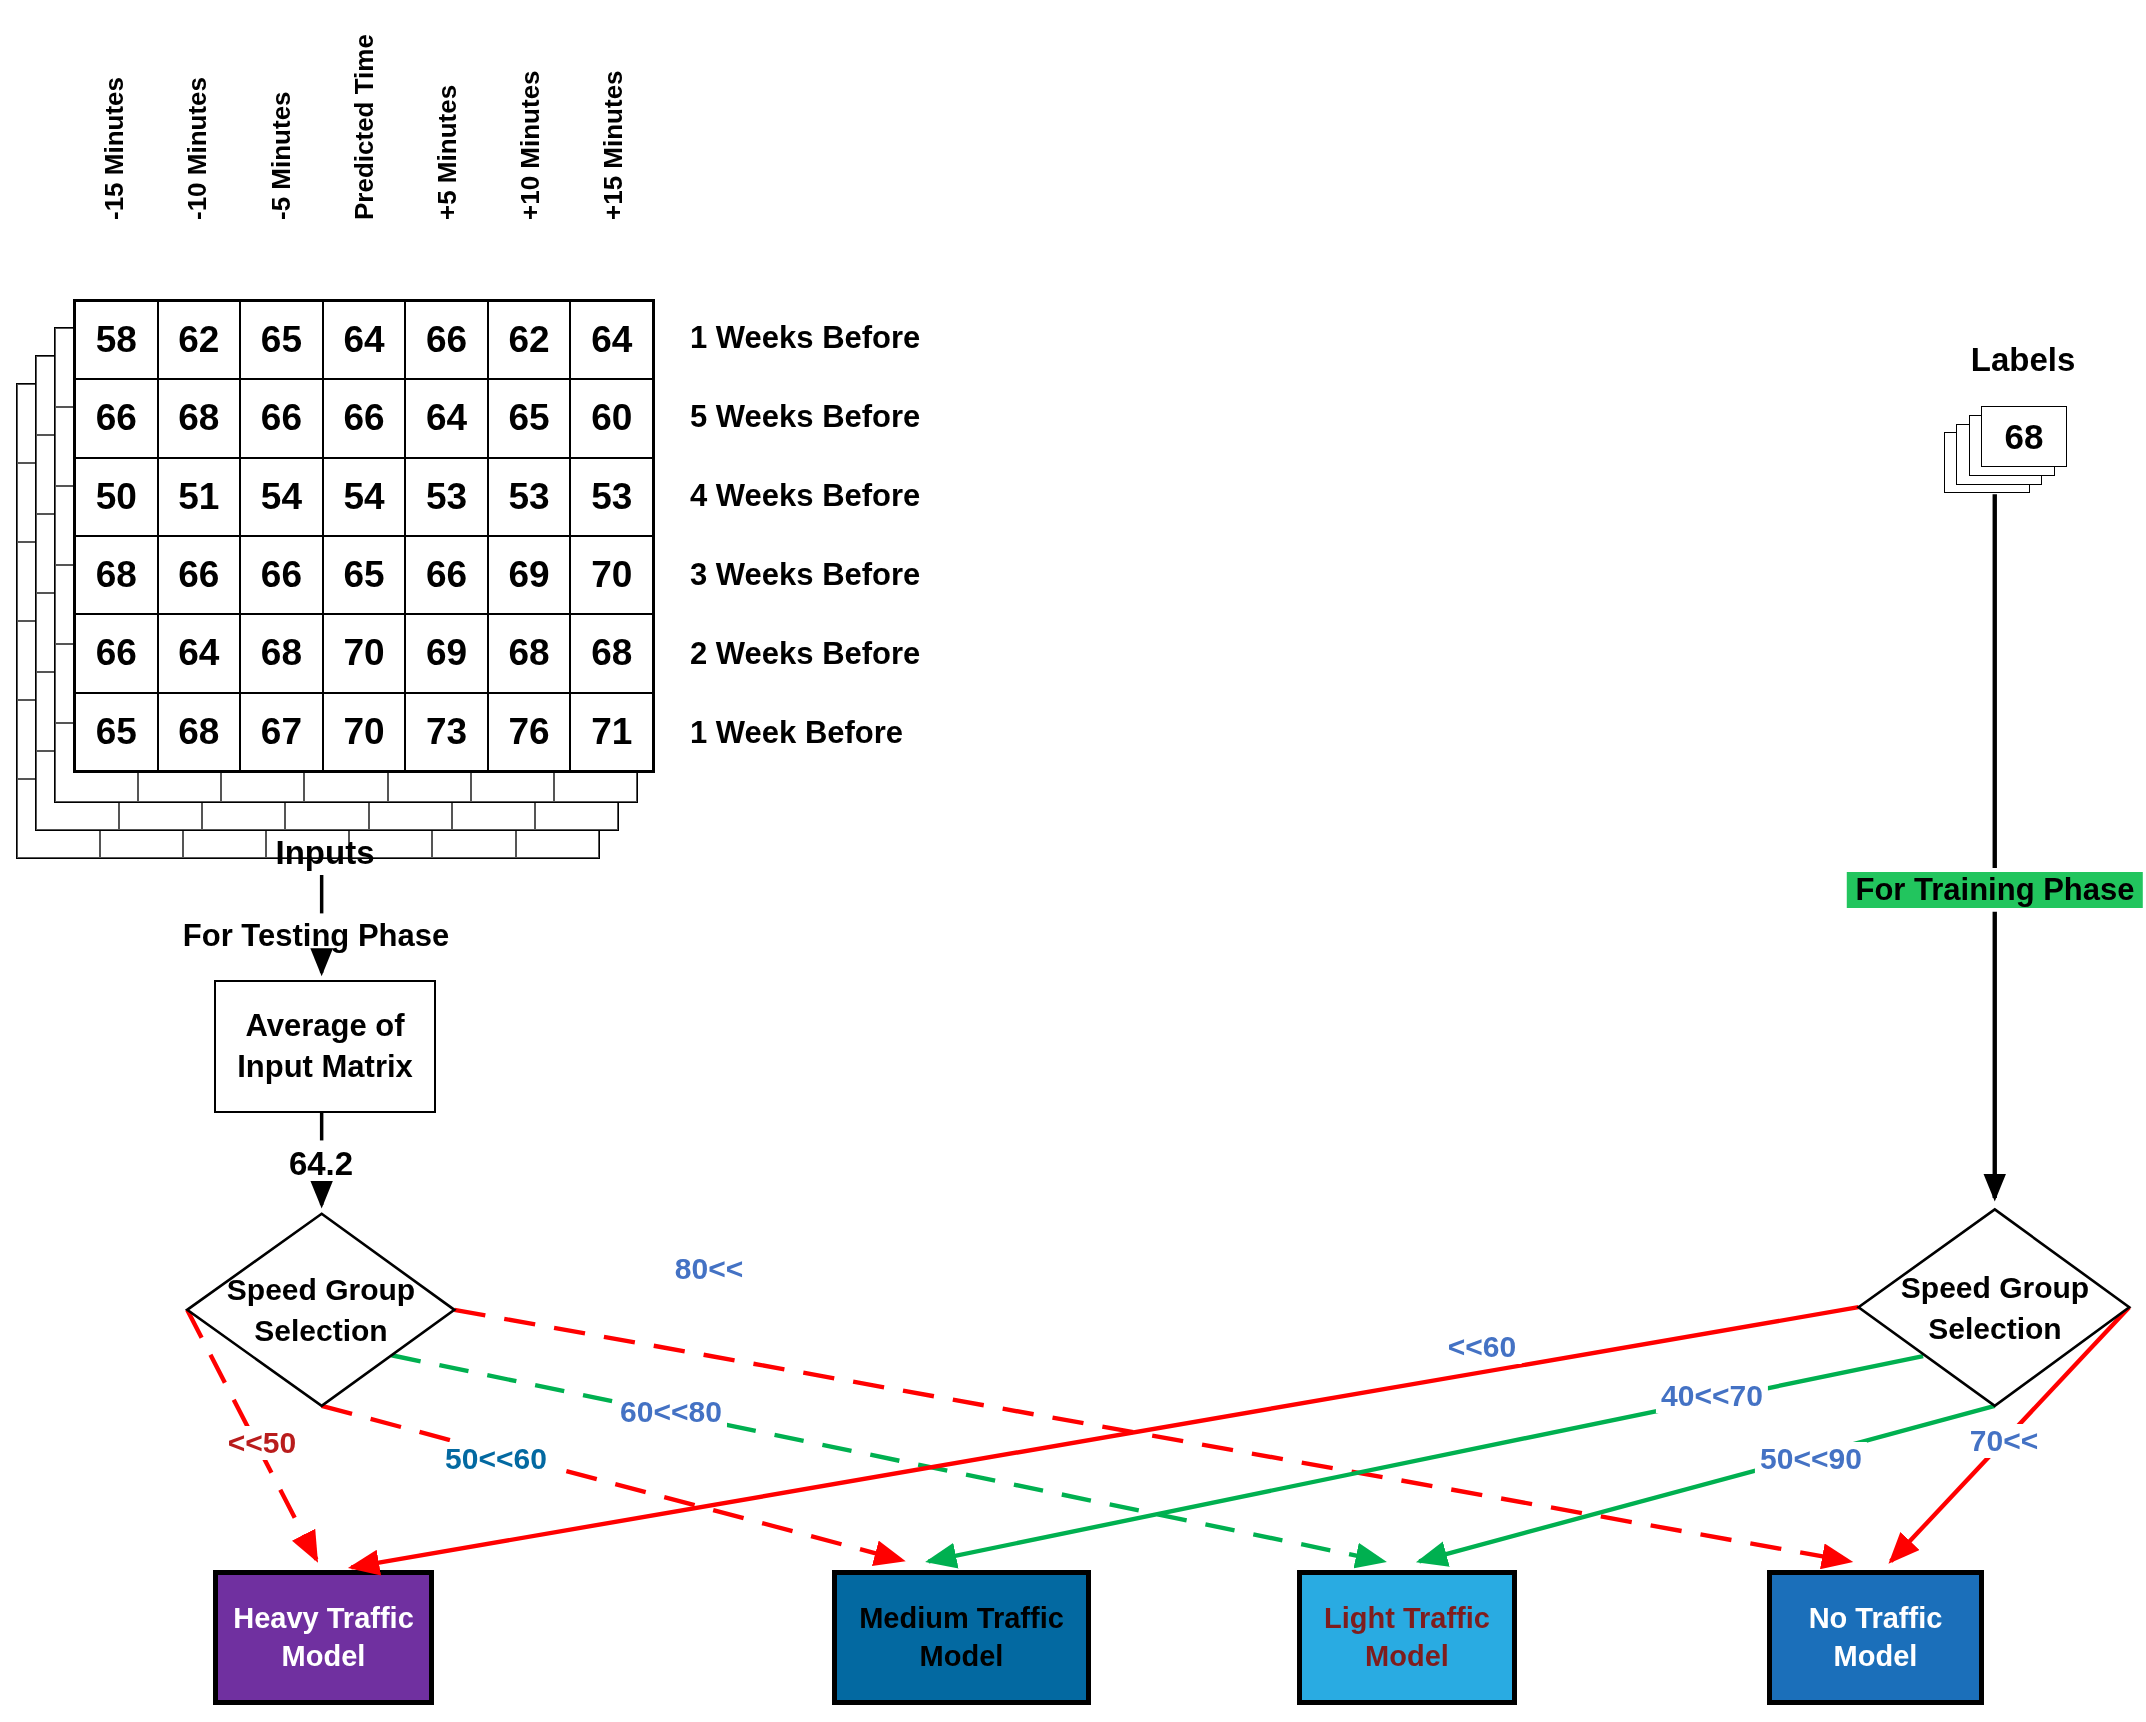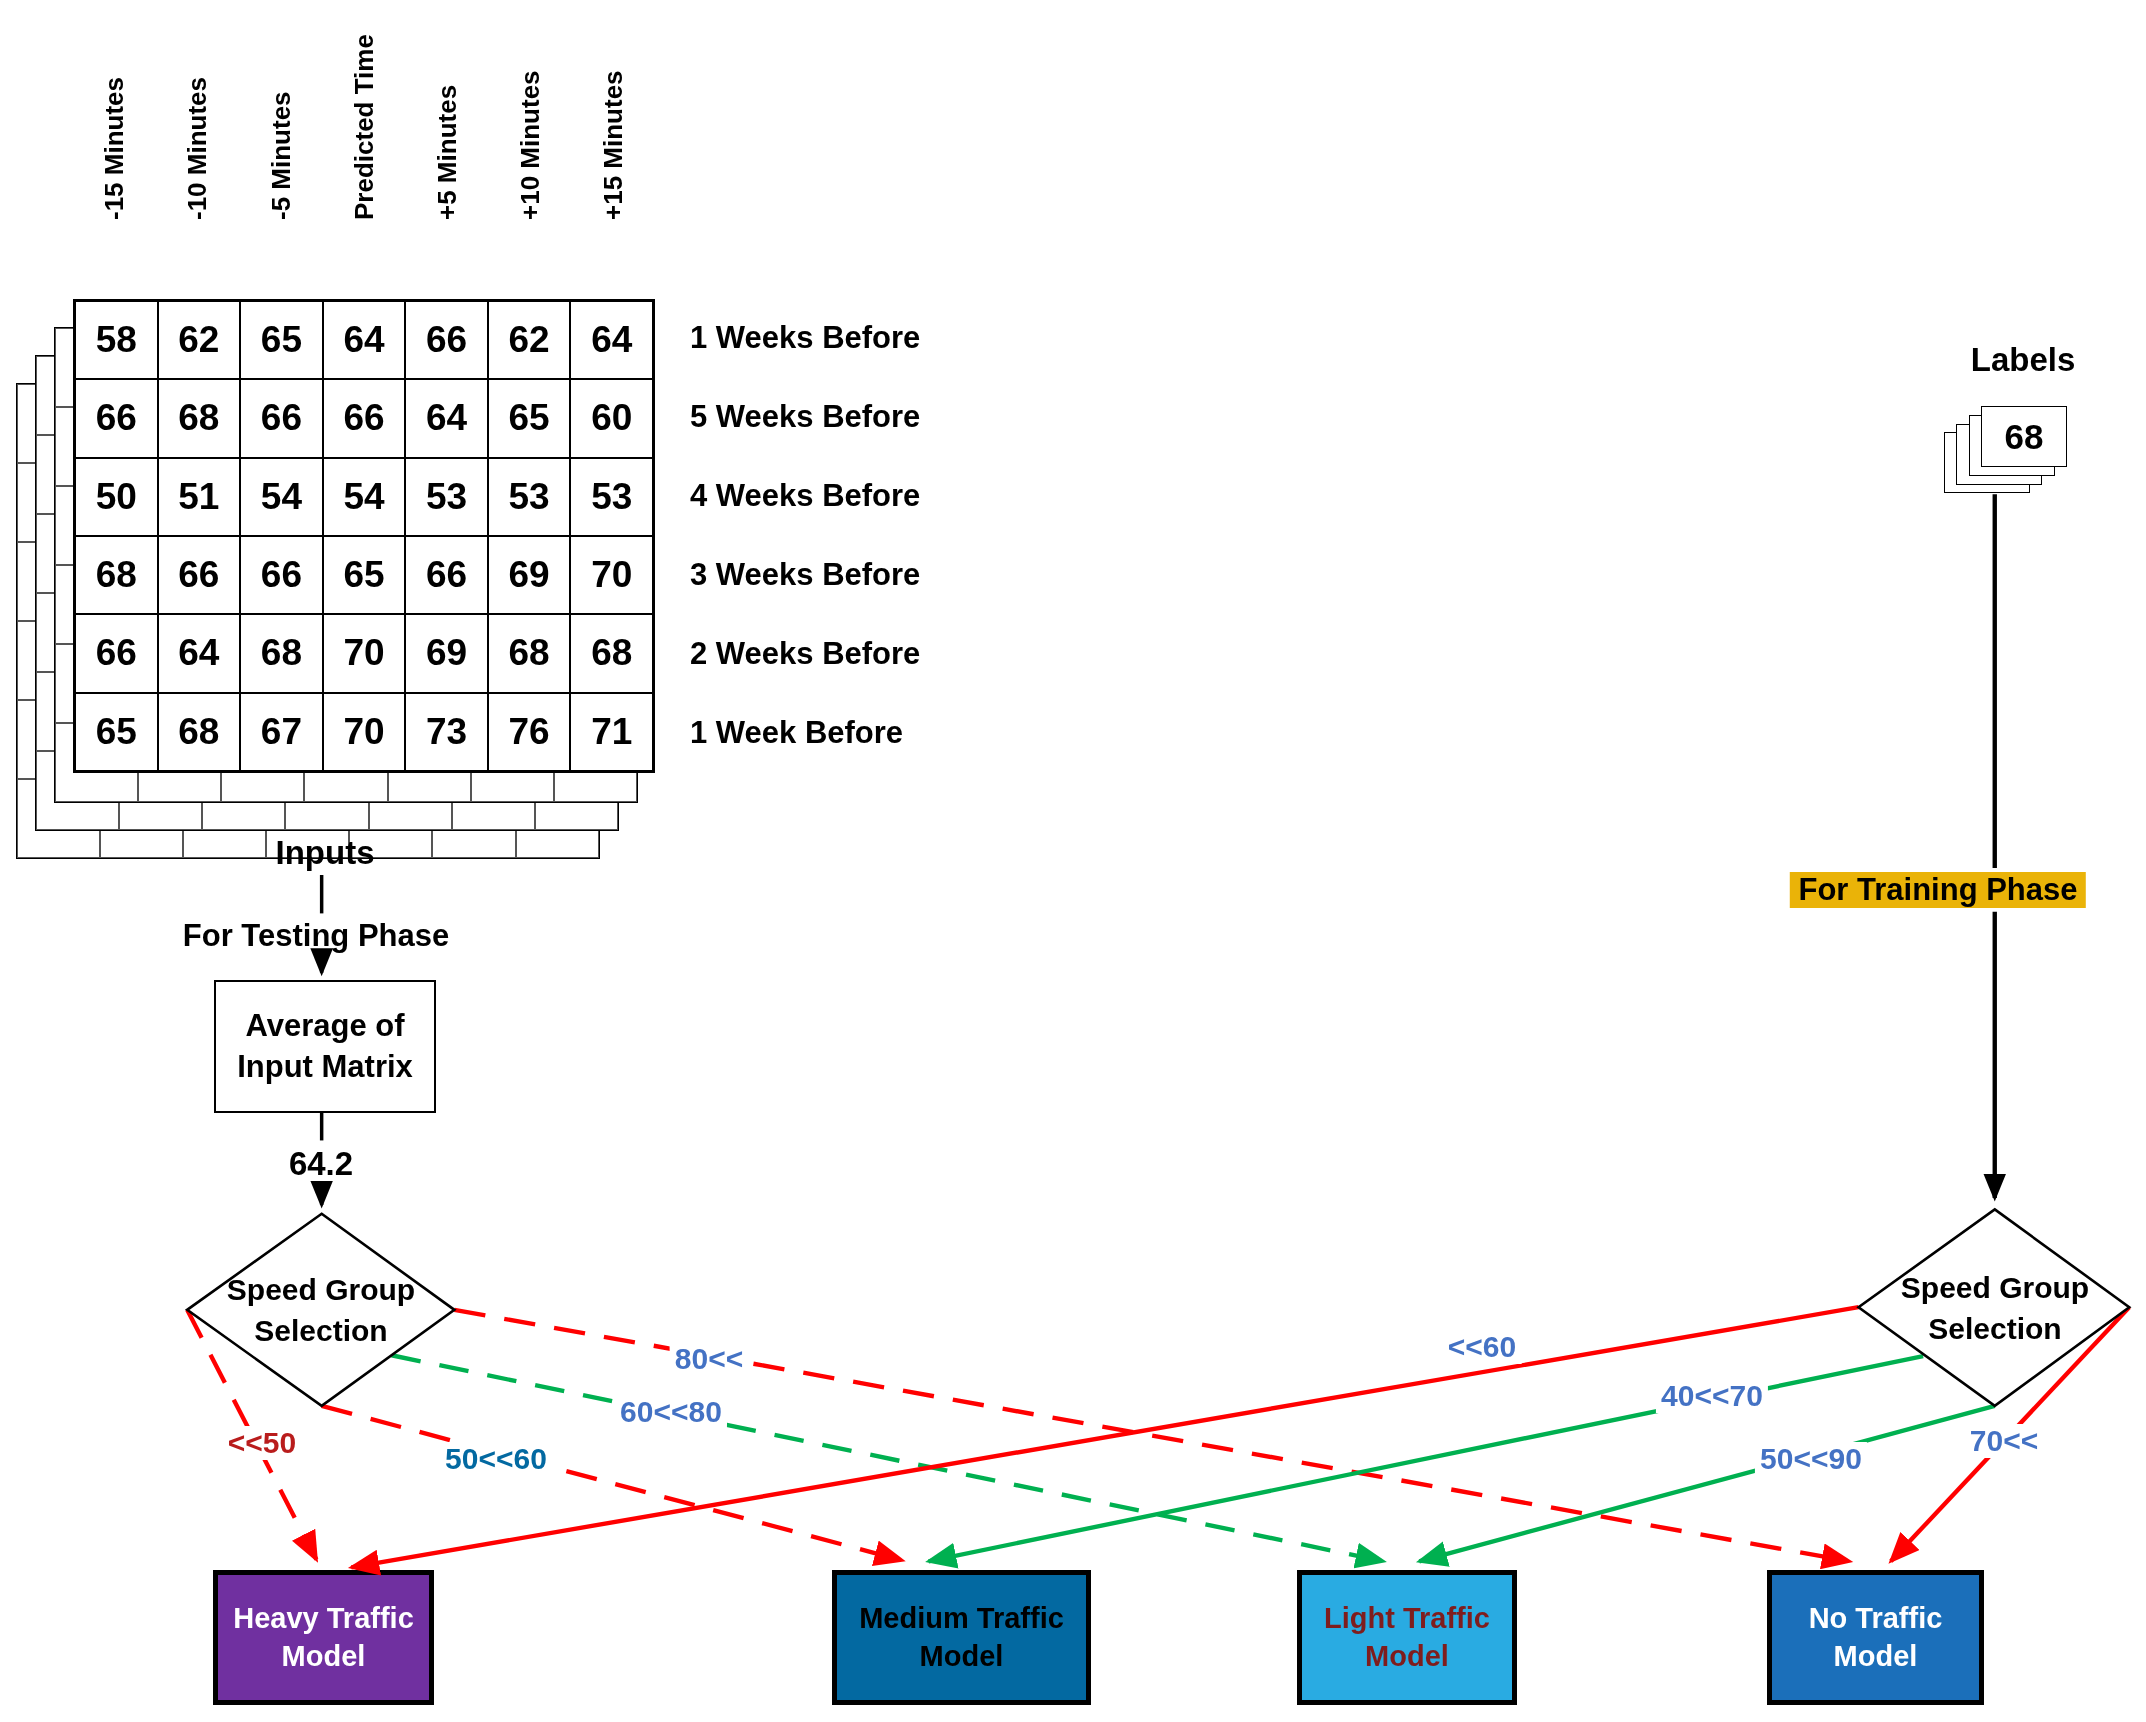--- a/index.html
+++ b/index.html
@@ -69,21 +69,21 @@
 
   <div class="abs" style="left:214px;top:980px;width:218px;height:129px;border:2.2px solid #000;background:#fff;z-index:4;display:flex;align-items:center;justify-content:center;">
     <div class="txt wrap2" style="font-size:31px;line-height:1.3;text-align:center;width:192px;white-space:normal;">Average of Input Matrix</div>
   </div>
   <div class="abs txt center" style="left:321px;top:1164px;font-size:33px;">64.2</div>
 
   <div class="abs txt center diamond-text" style="left:321px;top:1310px;">Speed Group Selection</div>
   <div class="abs txt center diamond-text" style="left:1995px;top:1308px;">Speed Group Selection</div>
 
   <div class="abs txt center" style="left:2023px;top:360px;font-size:33px;">Labels</div>
-  <div class="abs txt center" style="left:1938px;top:890px;font-size:31px;background:#eab308;padding:0 8.7px;text-align:center;">For Training Phase</div>
+  <div class="abs txt center" style="left:1995px;top:890px;font-size:31px;background:#22c55e;padding:0 8.7px;text-align:center;">For Training Phase</div>
 
 <div class="abs page" style="left: 15.7px; top: 383px; width: 582px; height: 474px;">
       <div class="cell"></div>
       <div class="cell"></div>
       <div class="cell"></div>
       <div class="cell"></div>
       <div class="cell"></div>
       <div class="cell"></div>
       <div class="cell"></div>
       <div class="cell"></div>
@@ -279,19 +279,19 @@
     </div>
     <div class="abs model-box" style="left: 1297px; top: 1570px; width: 220px; height: 135px; background: rgb(41, 171, 226); color: #7f1d1d;">
       <div class="wrap2" style="white-space: normal;">Light Traffic Model</div>
     </div>
     <div class="abs model-box" style="left: 1767px; top: 1570px; width: 217px; height: 135px; background: rgb(27, 111, 186); color: rgb(255, 255, 255);">
       <div class="wrap2" style="white-space: normal;">No Traffic Model</div>
     </div>
     <div class="abs txt center edge-label" style="left: 262px; top: 1443px; color: #b91c1c;">&lt;&lt;50</div>
     <div class="abs txt center edge-label" style="left: 496px; top: 1459px; color: #0369a1;">50&lt;&lt;60</div>
     <div class="abs txt center edge-label" style="left: 671px; top: 1412px; color: rgb(68, 114, 196);">60&lt;&lt;80</div>
-    <div class="abs txt center edge-label" style="left: 709px; top: 1359px; color: rgb(68, 114, 196);">80&lt;&lt;</div>
+    <div class="abs txt center edge-label" style="left: 709px; top: 1269px; color: rgb(68, 114, 196);">80&lt;&lt;</div>
     <div class="abs txt center edge-label" style="left: 1482px; top: 1347px; color: rgb(68, 114, 196);">&lt;&lt;60</div>
     <div class="abs txt center edge-label" style="left: 1712px; top: 1396px; color: rgb(68, 114, 196);">40&lt;&lt;70</div>
     <div class="abs txt center edge-label" style="left: 1811px; top: 1459px; color: rgb(68, 114, 196);">50&lt;&lt;90</div>
     <div class="abs txt center edge-label" style="left: 2004px; top: 1441px; color: rgb(68, 114, 196);">70&lt;&lt;</div>
   </div>
 
 
 </body></html>

